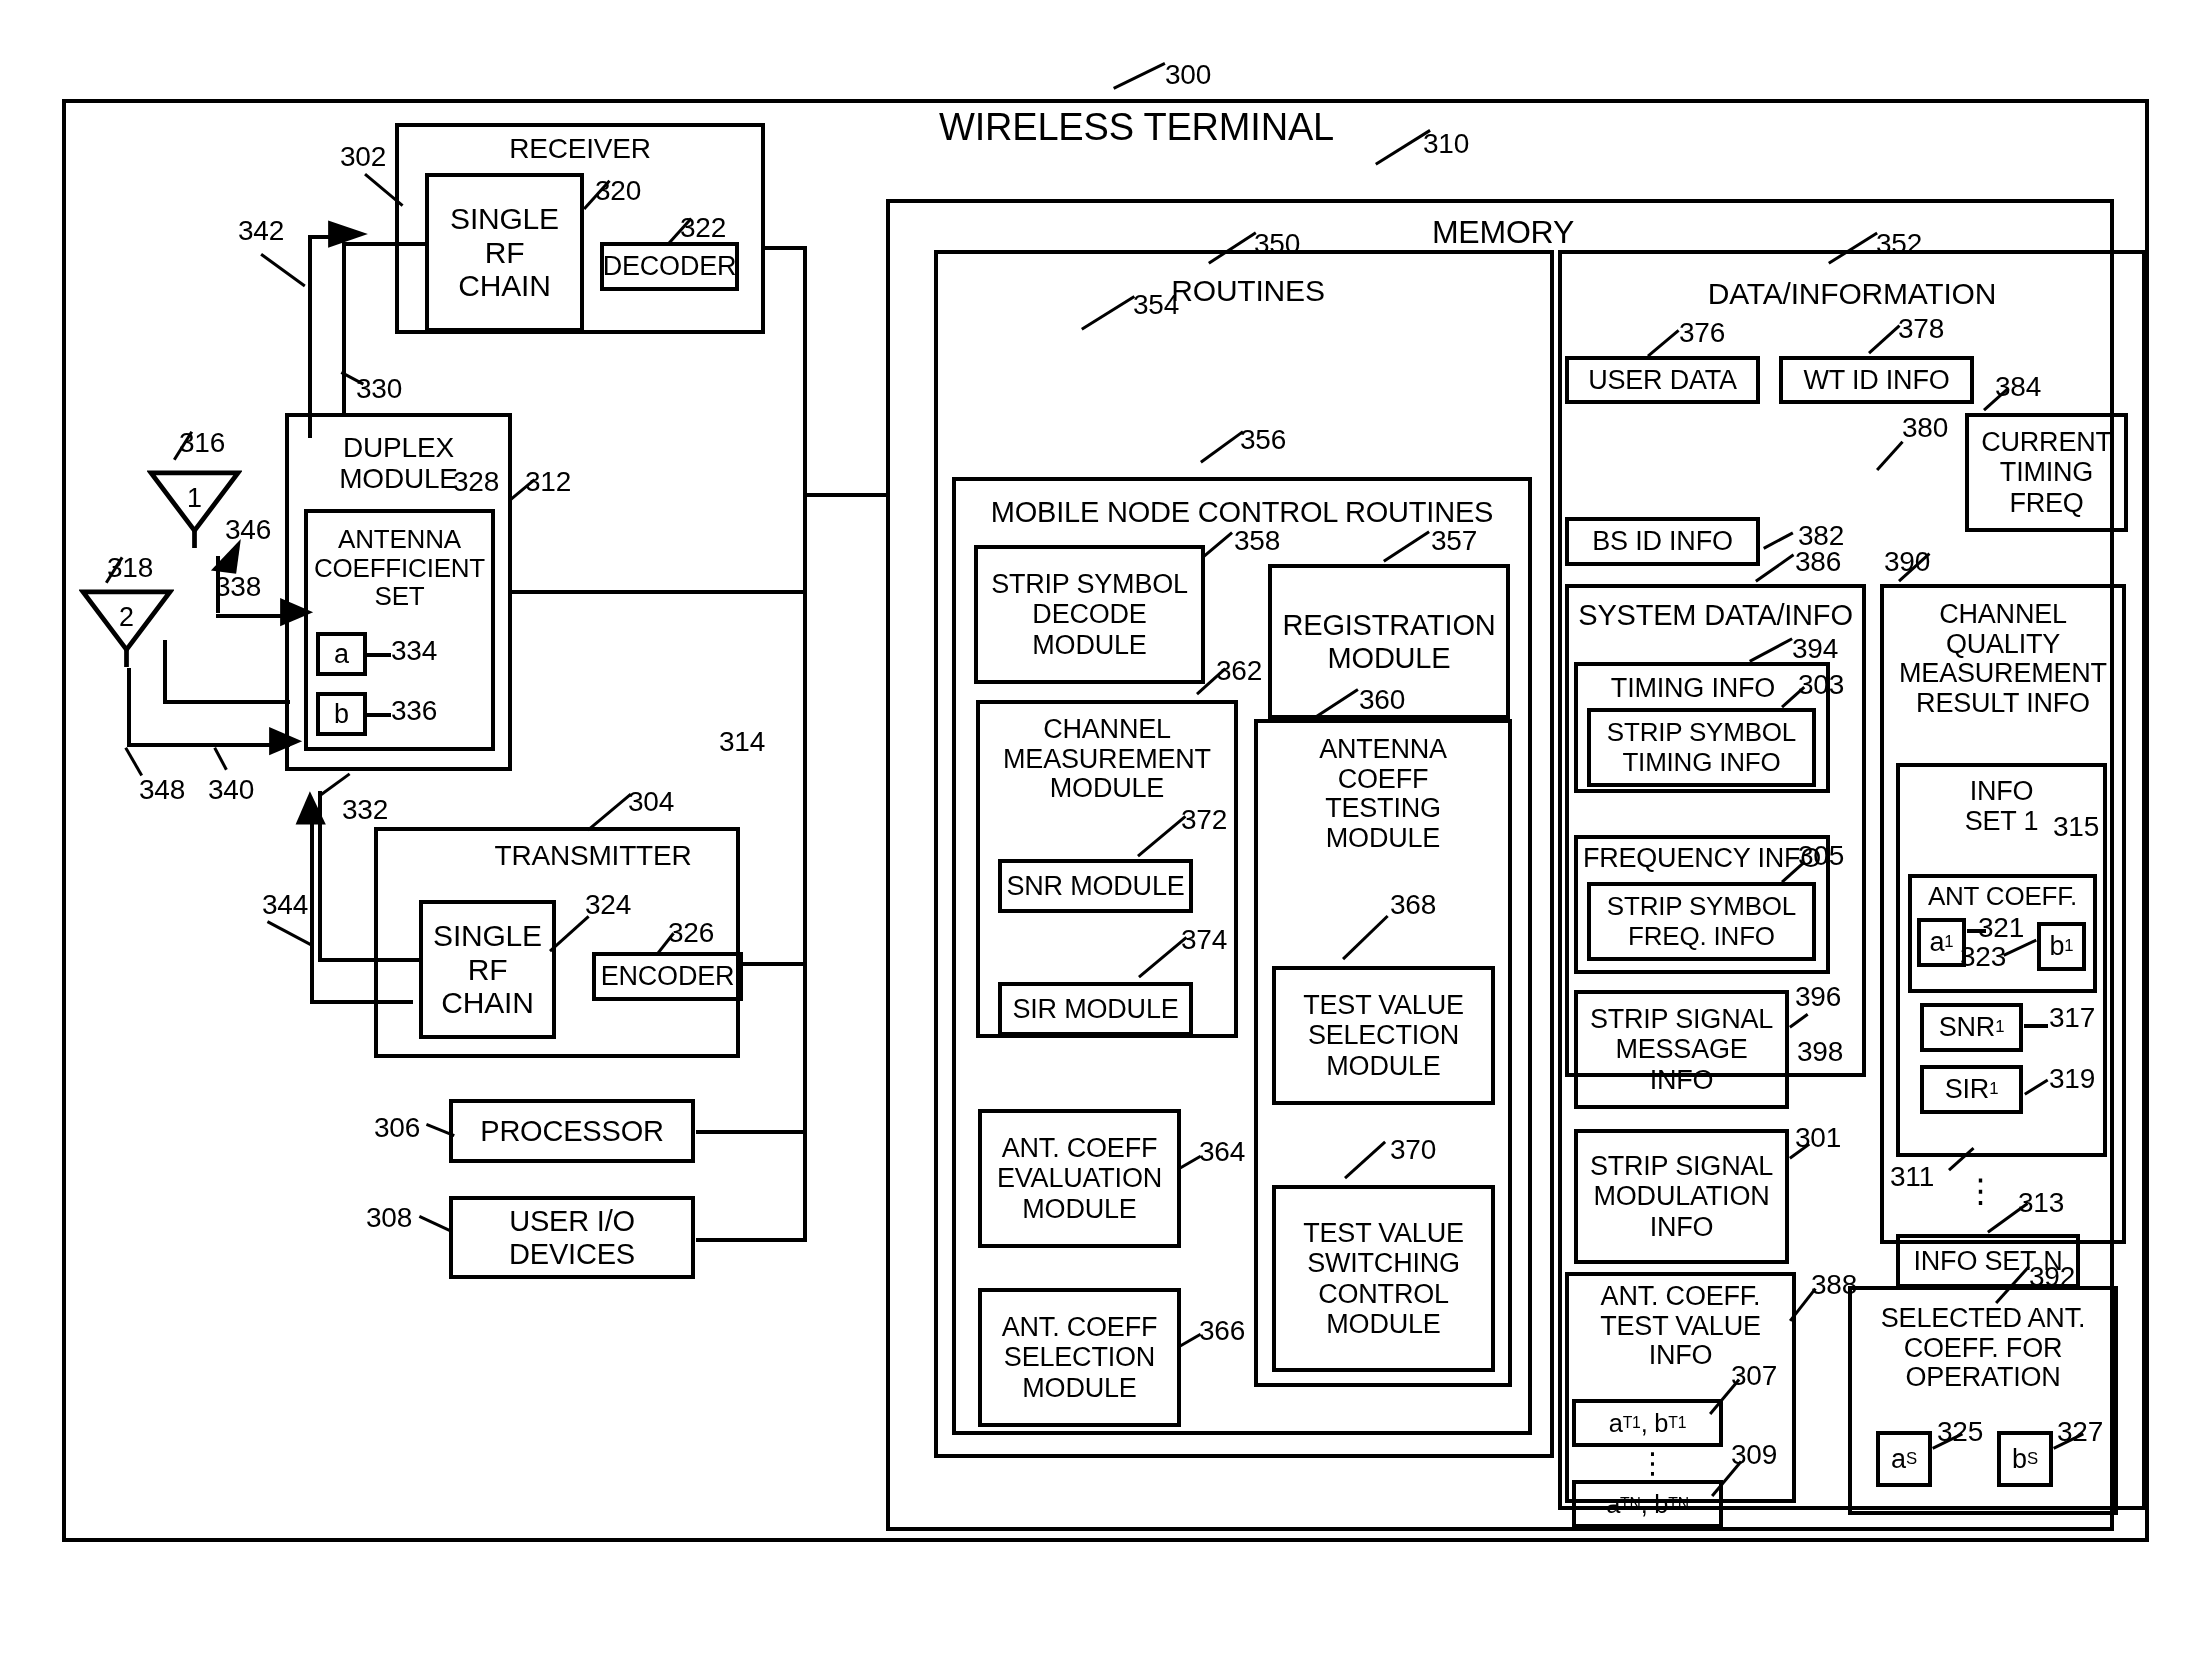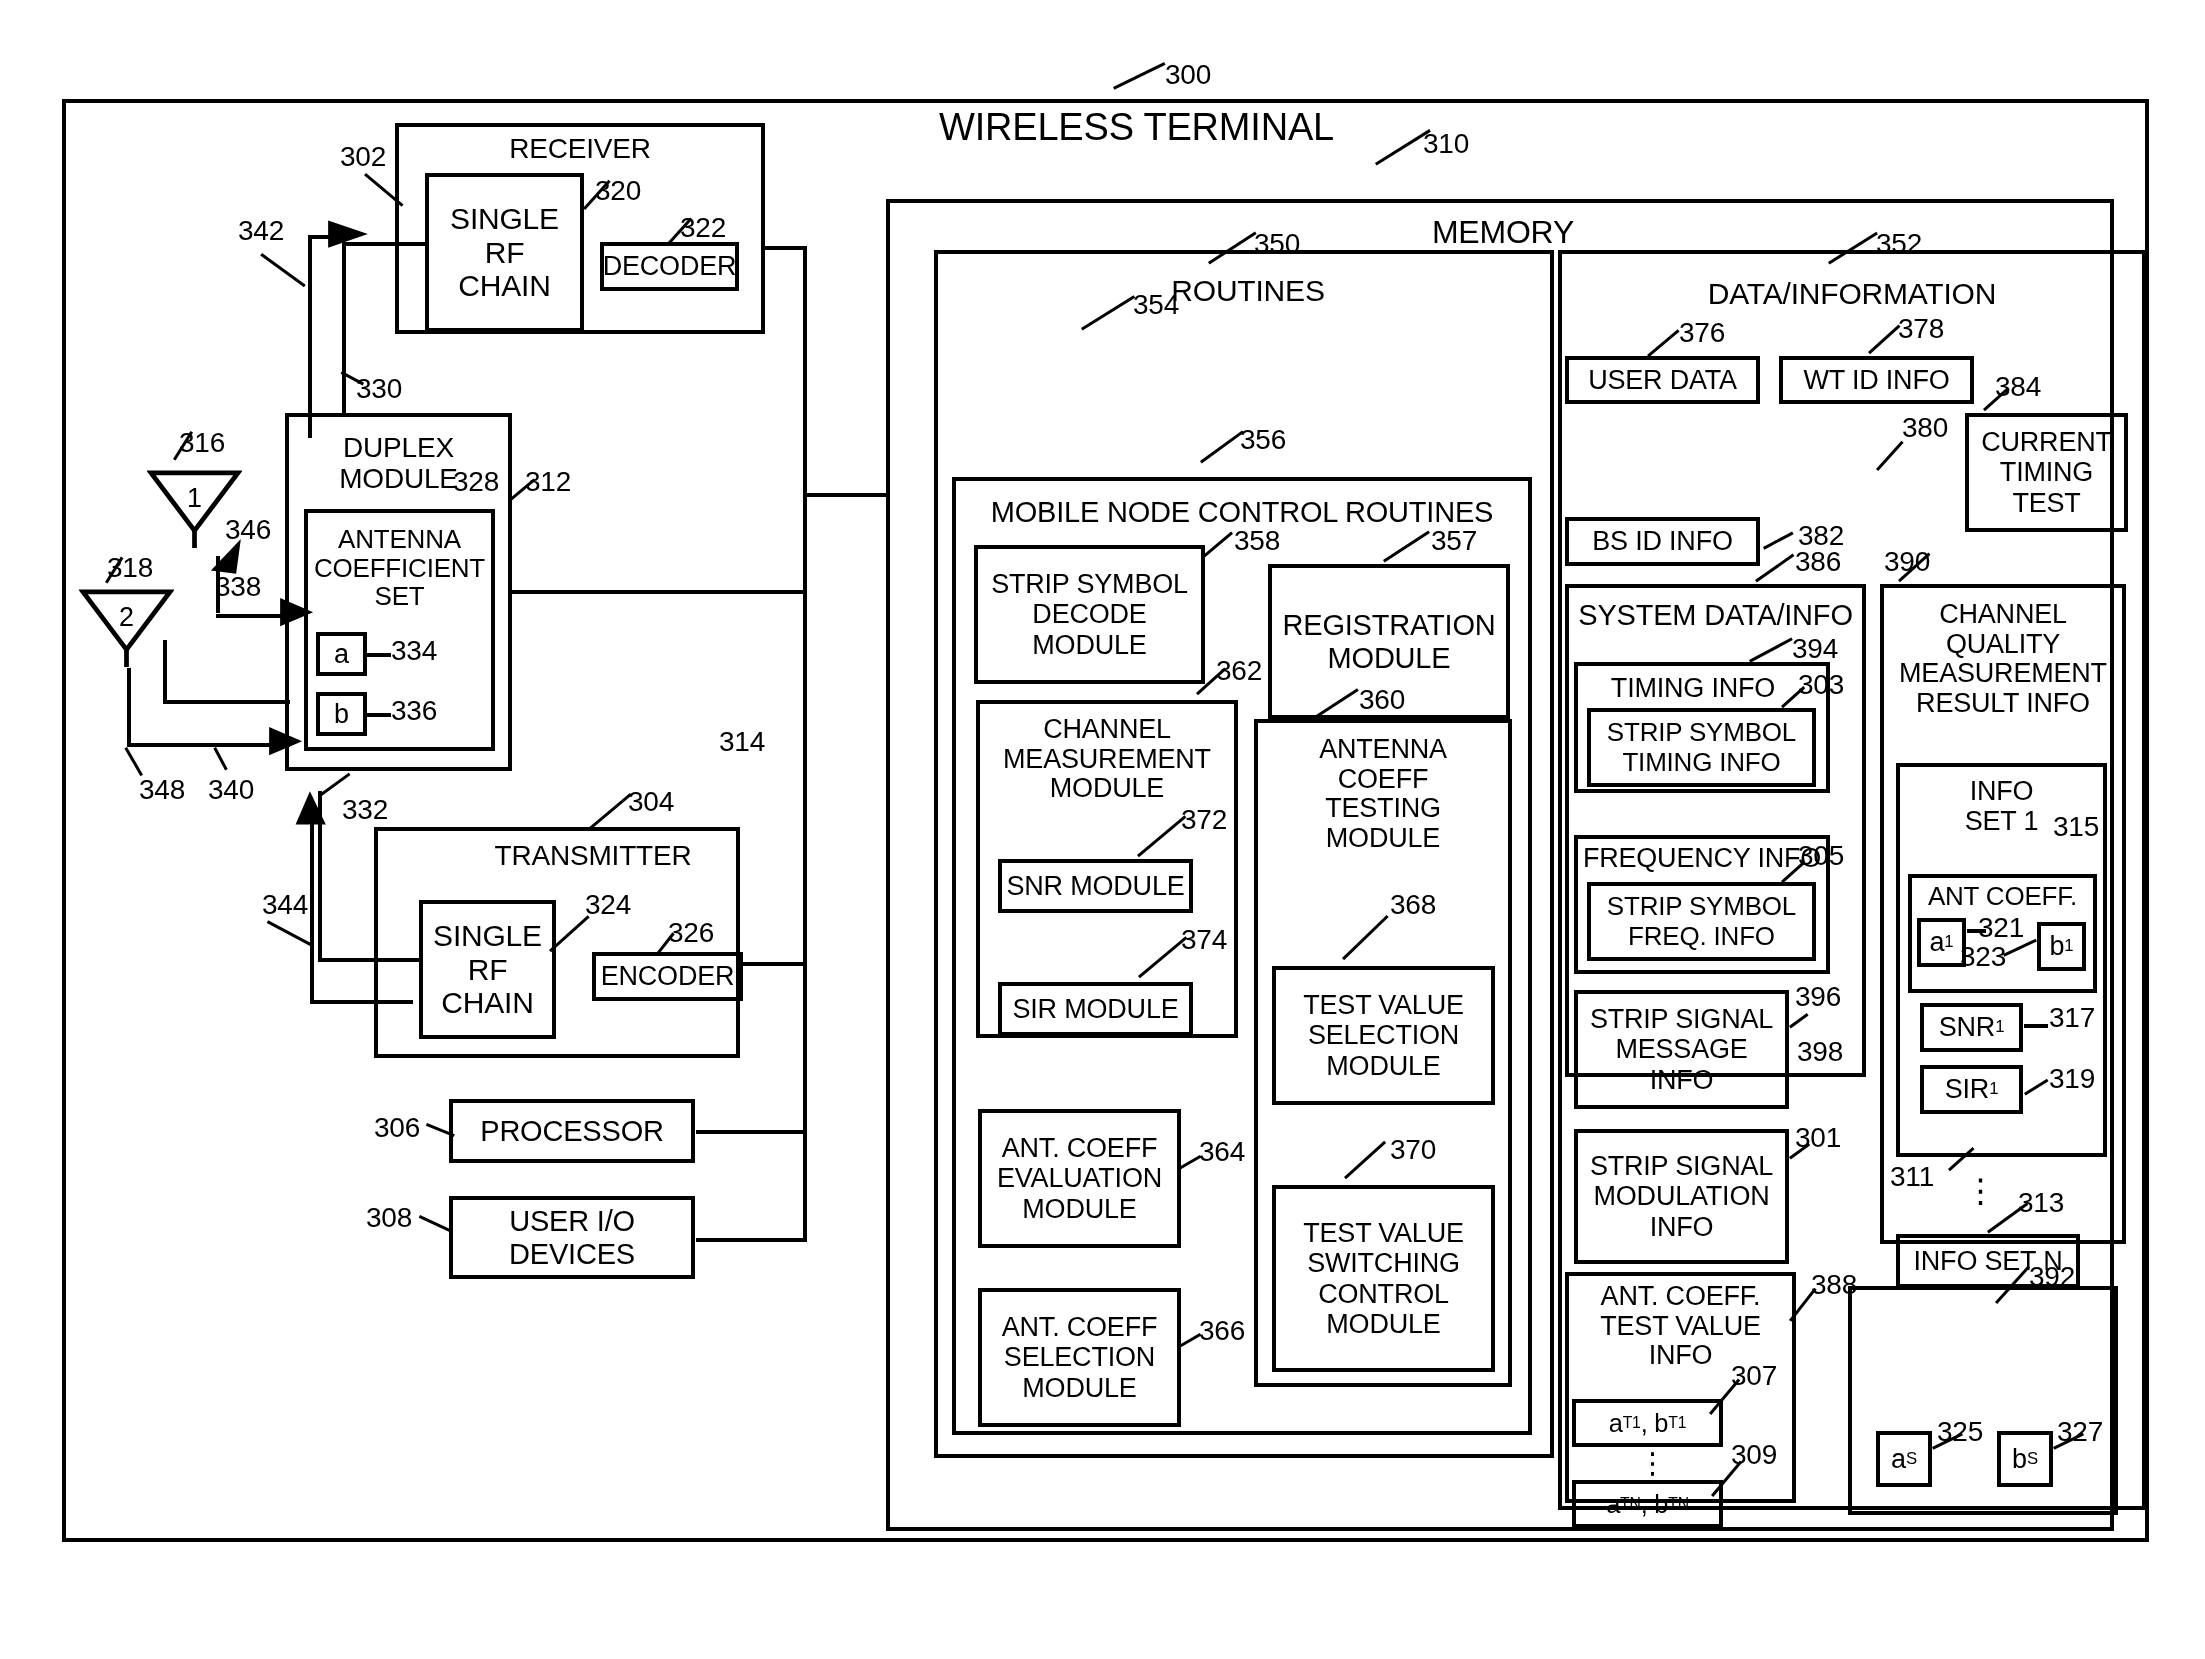--- a/index.html
+++ b/index.html
@@ -316,21 +316,21 @@
 
   <div class="lbl" style="left:1779px; top:356px; width:195px; height:48px; font-size:27px;">WT ID INFO</div>
   <div class="txt ref" style="left:1898px; top:314px;">378</div>
   <div class="lead" style="left:1868px; top:352px; width:41px; transform:rotate(-42deg);"></div>
 
   <div class="txt ref" style="left:1902px; top:413px;">380</div>
   <div class="lead" style="left:1876px; top:469px; width:38px; transform:rotate(-48deg);"></div>
 
   <div class="lbl" style="left:1965px; top:413px; width:163px; height:119px; font-size:27px; white-space:pre;">CURRENT
 TIMING
-TEST</div>
+FREQ</div>
   <div class="txt ref" style="left:1995px; top:372px;">384</div>
   <div class="lead" style="left:1983px; top:409px; width:33px; transform:rotate(-42deg);"></div>
 
   <div class="lbl" style="left:1565px; top:517px; width:195px; height:49px; font-size:27px;">BS ID INFO</div>
   <div class="txt ref" style="left:1798px; top:521px;">382</div>
   <div class="lead" style="left:1763px; top:547px; width:33px; transform:rotate(-28deg);"></div>
 
   <div class="box" style="left:1565px; top:584px; width:301px; height:493px;"></div>
   <div class="txt ctr" style="left:1565px; top:600px; width:301px; font-size:29px;">SYSTEM DATA/INFO</div>
   <div class="txt ref" style="left:1795px; top:547px;">386</div>
@@ -441,20 +441,23 @@
     <span>a</span>
       <span class="sub">TN</span>
       <span>,&nbsp;</span>
       <span>b</span>
       <span class="sub">TN</span>
   </div>
   <div class="txt ref" style="left:1731px; top:1440px;">309</div>
   <div class="lead" style="left:1711px; top:1495px; width:45px; transform:rotate(-50deg);"></div>
 
   <div class="box" style="left:1848px; top:1286px; width:270px; height:229px;"></div>
+  <div class="txt ctr" style="left:1848px; top:1304px; width:270px; font-size:27px; white-space:pre;">SELECTED ANT.
+COEFF. FOR
+OPERATION</div>
   <div class="txt ref" style="left:2029px; top:1262px;">392</div>
   <div class="lead" style="left:1995px; top:1302px; width:49px; transform:rotate(-48deg);"></div>
 
   <div class="lbl" style="left:1876px; top:1431px; width:56px; height:56px; font-size:27px;">
     <span>a</span>
       <span class="sub">S</span>
   </div>
   <div class="txt ref" style="left:1937px; top:1417px;">325</div>
   <div class="lead" style="left:1932px; top:1447px; width:33px; transform:rotate(-26deg);"></div>
 

